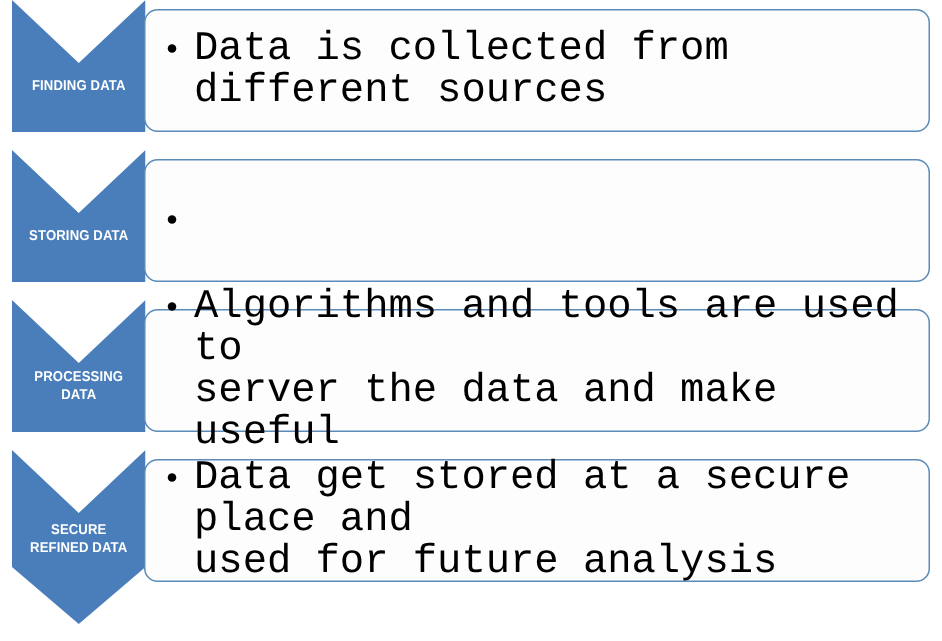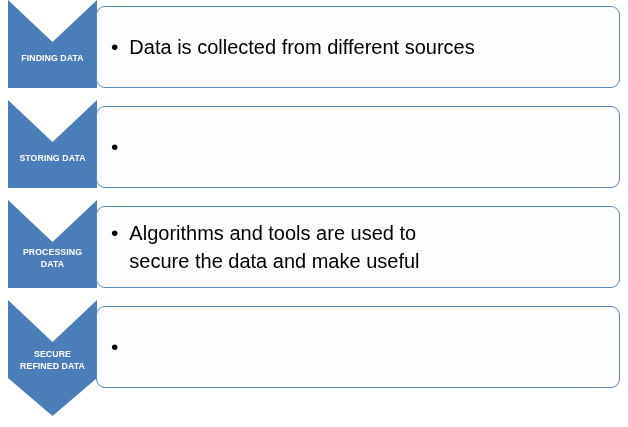--- a/index.html
+++ b/index.html
@@ -76,22 +76,22 @@
   }
   .bullet {
     color: #000000;
     font-size: 21px;
     line-height: 28px;
     margin-right: 11px;
     flex: 0 0 auto;
   }
   .btext {
     color: #000000;
-    font-family: Liberation Sans, sans-serif;
-    font-size: 20px;
+    font-family: Liberation Mono, monospace;
+    font-size: 27px;
     line-height: 28px;
     white-space: pre-line;
   }
 
   
   .row0 { top: 0px; }
   .row1 { top: 100px; }
   .row2 { top: 200px; }
   .row3 { top: 300px; }
 
@@ -137,31 +137,33 @@
       <path d="M0,0 L44.5,42 L89,0 L89,88 L0,88 Z" fill="#4A7EBB"></path>
     </svg>
     <div class="chev-label" style="top:46px;">PROCESSING
 DATA</div>
   </div>
 
   <div class="tbox row2">
     <div class="tbox-inner">
       <span class="bullet">•</span>
       <span class="btext">Algorithms and tools are used to
-secure the data and make useful</span>
+server the data and make useful</span>
     </div>
   </div>
 
   <div class="chev row3">
     <svg class="chev-shape" width="89" height="127" viewBox="0 0 89 127">
       <path d="M0,0 L44.5,42 L89,0 L89,78 L44.5,116 L0,78 Z" fill="#4A7EBB"></path>
     </svg>
     <div class="chev-label" style="top:48px;">SECURE
 REFINED DATA</div>
   </div>
 
   <div class="tbox row3">
     <div class="tbox-inner">
       <span class="bullet">•</span>
+      <span class="btext">Data get stored at a secure place and
+used for future analysis</span>
     </div>
   </div>
 
 </div>
 
 </body></html>

